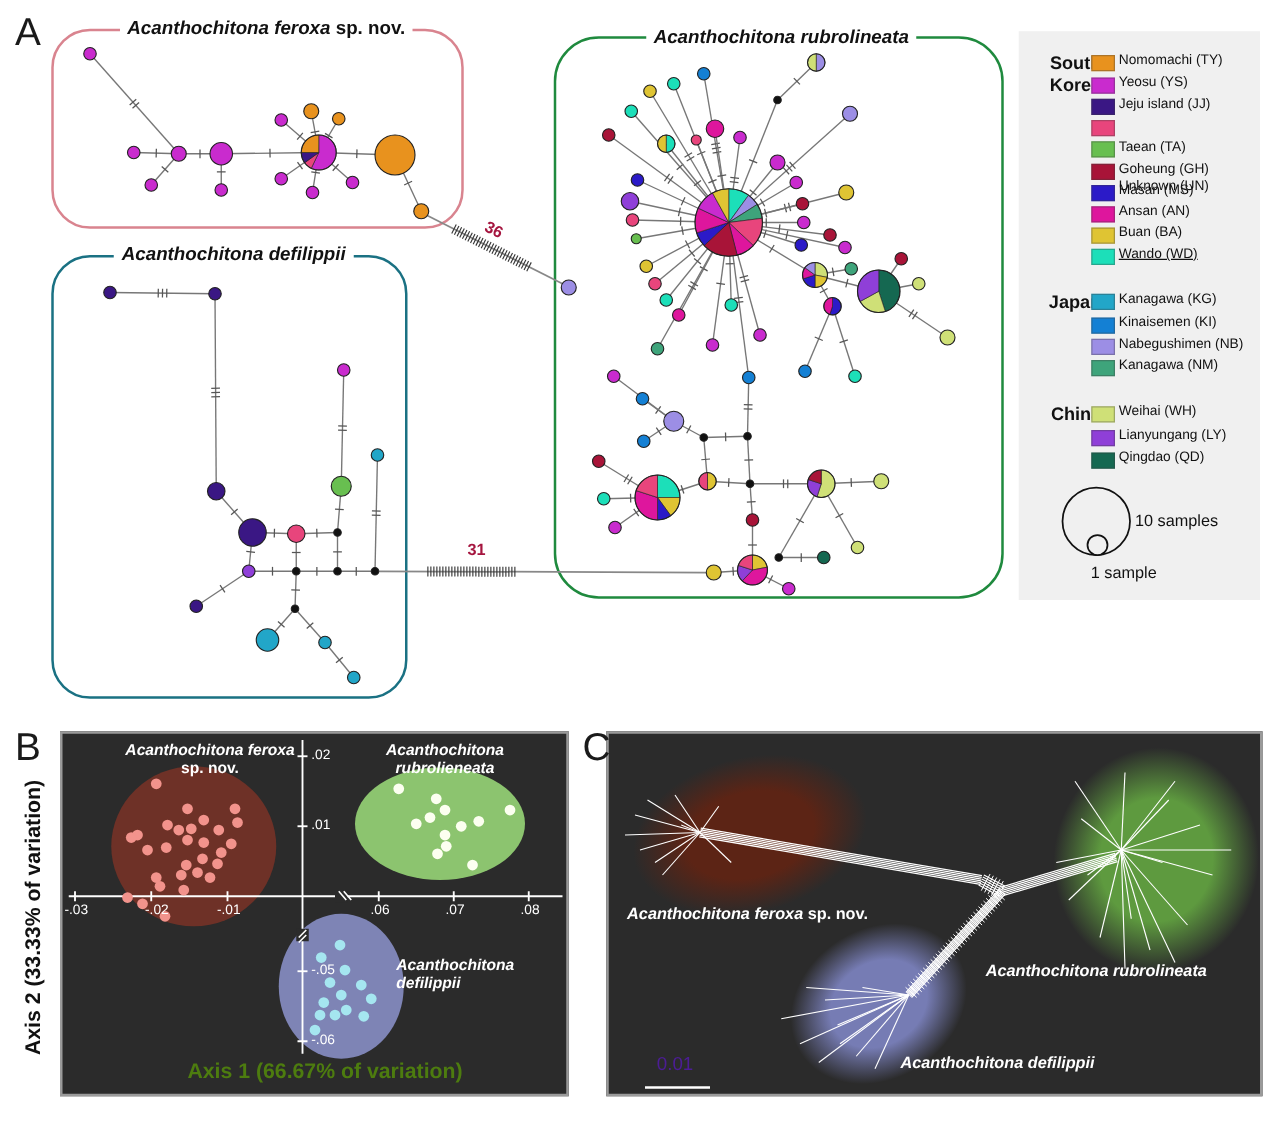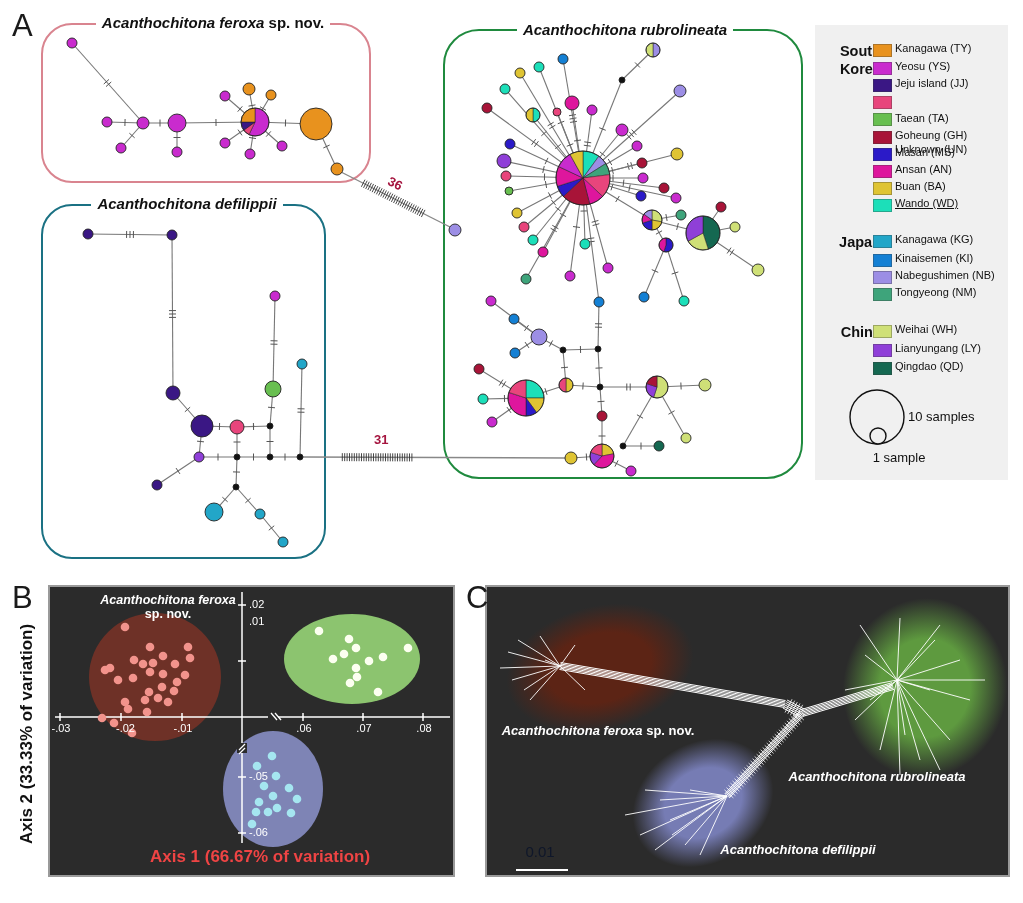--- a/index.html
+++ b/index.html
@@ -8,27 +8,27 @@
   .panel-dark{position:absolute;background:#2b2b2b;border:2px solid #9a9a9a;box-sizing:border-box;overflow:hidden;}
   #panelB-bg{left:48px;top:585px;width:407px;height:292px;}
   #panelC-bg{left:485px;top:585px;width:525px;height:292px;}
   #legend-panel{position:absolute;left:815px;top:25px;width:193px;height:455px;background:#f0f0f0;}
   #gfx{position:absolute;left:0;top:0;pointer-events:none;}
   .panel-letter{position:absolute;font-size:31px;color:#1a1a1a;}
   .box-title{position:absolute;text-align:center;font-weight:bold;font-size:15px;color:#111;}
   .box-title .bt-inner{background:#fff;padding:0 6px;}
   .box-title .it{font-style:italic;}
   .conn-label{position:absolute;font-weight:bold;font-size:13px;color:#a5153f;}
-  .axis-title-x{position:absolute;left:110px;top:847px;width:300px;text-align:center;color:#ef4444;font-weight:bold;font-size:17px;}
+  .axis-title-x{position:absolute;left:110px;top:847px;width:300px;text-align:center;color:#4d7c0f;font-weight:bold;font-size:17px;}
   .axis-title-y{position:absolute;left:-122px;top:723px;width:300px;height:22px;text-align:center;color:#111;font-weight:bold;font-size:17px;transform:rotate(-90deg);}
   .cluster-label{position:absolute;color:#fff;font-weight:bold;font-size:12.5px;white-space:pre-line;}
   .cluster-label .it{font-style:italic;}
   .c-label{position:absolute;color:#fff;font-weight:bold;font-size:13px;text-align:center;}
   .c-label .it{font-style:italic;}
-  #scale-label{position:absolute;left:508px;top:843px;width:64px;text-align:center;color:#0f172a;font-size:15px;}
+  #scale-label{position:absolute;left:508px;top:843px;width:64px;text-align:center;color:#4c1d95;font-size:15px;}
   .tick-label{position:absolute;color:#fff;font-size:11px;}
   .legend-group{position:absolute;left:4px;width:62px;text-align:right;font-weight:bold;font-size:14.5px;color:#111;white-space:pre-line;line-height:18px;}
   .legend-swatch{position:absolute;left:58px;width:17px;height:11px;border:0.5px solid rgba(60,60,60,.35);}
   .legend-item-label{position:absolute;left:80px;font-size:11px;color:#111;white-space:nowrap;}
   .size-legend-text{position:absolute;font-size:13px;color:#111;}
   .blob{position:absolute;}
 </style>
 </head>
 <body>
 <div id="root">
@@ -36,21 +36,21 @@
 <div id="panelB-bg" class="panel-dark"></div>
 <div id="panelC-bg" class="panel-dark">
       <div class="blob" style="left:18px;top:19px;width:190px;height:124px;border-radius:50%;transform:rotate(-14deg);background:radial-gradient(closest-side,#5C2415 0%,#5C2415 55%,rgba(43,43,43,0) 100%);"></div>
       <div class="blob" style="left:356px;top:11px;width:164px;height:180px;border-radius:50%;transform:rotate(8deg);background:radial-gradient(closest-side,#5E9A3F 0%,#5E9A3F 55%,rgba(43,43,43,0) 100%);"></div>
       <div class="blob" style="left:142px;top:156px;width:148px;height:120px;border-radius:50%;transform:rotate(-32deg);background:radial-gradient(closest-side,#767CB4 0%,#767CB4 55%,rgba(43,43,43,0) 100%);"></div>
     </div>
 <div id="legend-panel">
       <div class="legend-group" style="top:17px;">South
 Korea</div>
       <div class="legend-swatch" style="top:19px;background:#E8921E;"></div>
-      <div class="legend-item-label" style="top:17px;">Kanagawa (TY)</div>
+      <div class="legend-item-label" style="top:17px;">Nomomachi (TY)</div>
       <div class="legend-swatch" style="top:37px;background:#C92BCE;"></div>
       <div class="legend-item-label" style="top:35px;">Yeosu (YS)</div>
       <div class="legend-swatch" style="top:54px;background:#3A1784;"></div>
       <div class="legend-item-label" style="top:52px;">Jeju island (JJ)</div>
       <div class="legend-swatch" style="top:71px;background:#E8457C;"></div>
       <div class="legend-item-label" style="top:87px;">Taean (TA)</div>
       <div class="legend-swatch" style="top:88px;background:#68BF50;"></div>
       <div class="legend-item-label" style="top:86px;margin-top:32px;">Unknown (UN)</div>
       <div class="legend-swatch" style="top:106px;background:#A81438;"></div>
       <div class="legend-item-label" style="top:104px;">Goheung (GH)</div>
@@ -63,21 +63,21 @@
       <div class="legend-swatch" style="top:174px;background:#1CDFB9;"></div>
       <div class="legend-item-label" style="top:172px;text-decoration:underline;">Wando (WD)</div>
       <div class="legend-group" style="top:208px;">Japan</div>
       <div class="legend-swatch" style="top:210px;background:#22A6C8;"></div>
       <div class="legend-item-label" style="top:208px;">Kanagawa (KG)</div>
       <div class="legend-swatch" style="top:229px;background:#1480D4;"></div>
       <div class="legend-item-label" style="top:227px;">Kinaisemen (KI)</div>
       <div class="legend-swatch" style="top:246px;background:#9C8EE5;"></div>
       <div class="legend-item-label" style="top:244px;">Nabegushimen (NB)</div>
       <div class="legend-swatch" style="top:263px;background:#3EA47B;"></div>
-      <div class="legend-item-label" style="top:261px;">Tongyeong (NM)</div>
+      <div class="legend-item-label" style="top:261px;">Kanagawa (NM)</div>
       <div class="legend-group" style="top:298px;">China</div>
       <div class="legend-swatch" style="top:300px;background:#CFE077;"></div>
       <div class="legend-item-label" style="top:298px;">Weihai (WH)</div>
       <div class="legend-swatch" style="top:319px;background:#8F3FD8;"></div>
       <div class="legend-item-label" style="top:317px;">Lianyungang (LY)</div>
       <div class="legend-swatch" style="top:337px;background:#156851;"></div>
       <div class="legend-item-label" style="top:335px;">Qingdao (QD)</div>
     </div>
 
 <svg id="gfx" width="1023" height="903" viewBox="0 0 1023 903">
@@ -709,21 +709,24 @@
 <div class="size-legend-text" style="left:908px;top:409px;">10 samples</div>
 <div class="size-legend-text" style="left:855px;top:450px;width:88px;text-align:center;">1 sample</div>
 
 <div class="tick-label" style="left:48px;top:722px;width:26px;text-align:center;">-.03</div>
     <div class="tick-label" style="left:109px;top:722px;width:26px;text-align:right;">-.02</div>
     <div class="tick-label" style="left:170px;top:722px;width:26px;text-align:center;">-.01</div>
     <div class="tick-label" style="left:291px;top:722px;width:26px;text-align:center;">.06</div>
     <div class="tick-label" style="left:351px;top:722px;width:26px;text-align:center;">.07</div>
     <div class="tick-label" style="left:411px;top:722px;width:26px;text-align:center;">.08</div>
     <div class="tick-label" style="left:249px;top:598px;">.02</div>
-    <div class="tick-label" style="left:249px;top:615px;">.01</div>
+    <div class="tick-label" style="left:249px;top:654px;">.01</div>
     <div class="tick-label" style="left:249px;top:770px;">-.05</div>
     <div class="tick-label" style="left:249px;top:826px;">-.06</div>
     <div class="cluster-label" style="left:93px;top:593px;width:150px;text-align:center;"><span class="it">Acanthochitona feroxa</span><span> sp. nov.</span></div>
+    <div class="cluster-label" style="left:281px;top:593px;width:150px;text-align:center;"><span class="it">Acanthochitona rubrolieneata</span></div>
+    <div class="cluster-label" style="left:317px;top:765px;width:150px;text-align:left;"><span class="it">Acanthochitona
+defilippii</span></div>
     <div class="c-label" style="left:488px;top:723px;width:220px;"><span class="it">Acanthochitona feroxa</span><span> sp. nov.</span></div>
     <div class="c-label" style="left:767px;top:769px;width:220px;"><span class="it">Acanthochitona rubrolineata</span></div>
     <div class="c-label" style="left:688px;top:842px;width:220px;"><span class="it">Acanthochitona defilippii</span></div>
 
 </div>
 
 </body></html>

